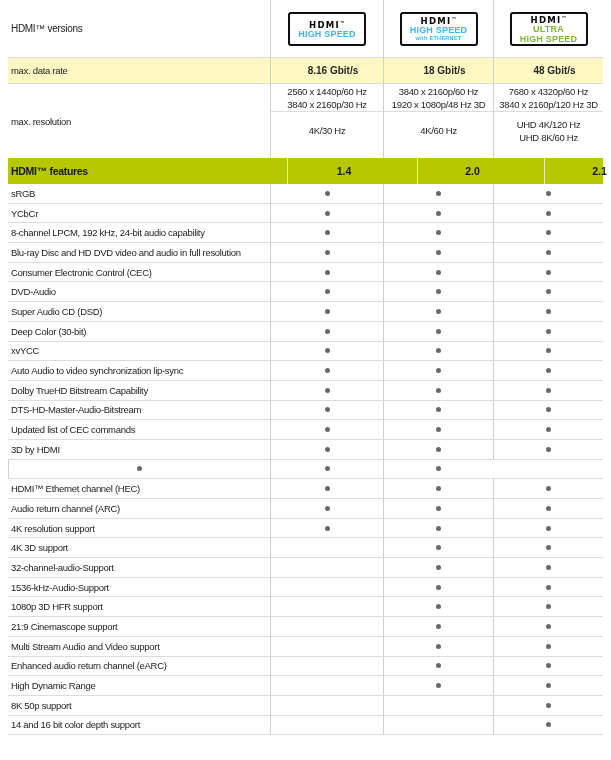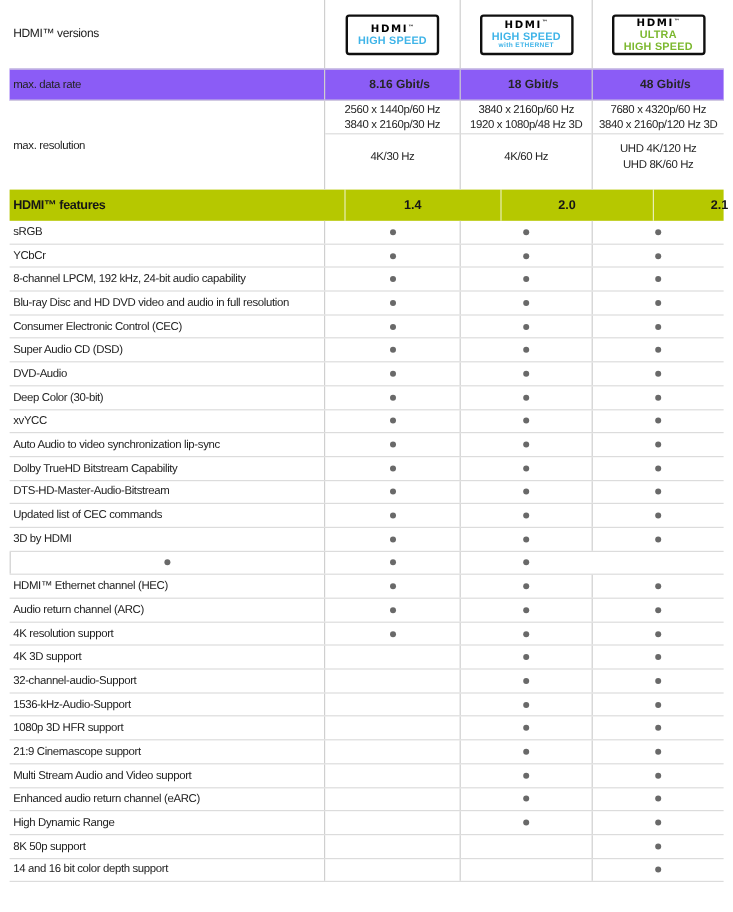--- a/index.html
+++ b/index.html
@@ -19,21 +19,21 @@
   .r-head .lbl-cell { font-size:10px; }
   .badge { width:78px; height:34px; border:2px solid #0f0f0f; border-radius:3px; background:#fff;
            display:flex; flex-direction:column; align-items:center; justify-content:center; line-height:1; }
   .badge-logo { font-family:"DejaVu Sans", sans-serif; font-weight:700; font-size:8.5px;
                 letter-spacing:1.3px; color:#000; line-height:8px; }
   .badge-logo .tm { font-size:5px; letter-spacing:0; vertical-align:3px; }
   .badge-line { font-weight:700; font-size:9px; line-height:10px; letter-spacing:0.2px; }
   .badge-line.small { font-size:5.5px; line-height:6.5px; letter-spacing:0.3px; }
 
   
-  .r-rate { height:27px; background:#8b5cf6; border-top:1px solid #dcdcdc; border-bottom:1px solid #dcdcdc; }
+  .r-rate { height:27px; background:#fef9c3; border-top:1px solid #dcdcdc; border-bottom:1px solid #dcdcdc; }
   .r-rate .val-cell { font-size:10px; font-weight:700;padding-left:12px; }
 
   
   .r-res { height:74px; }
   .res-col { display:flex; flex-direction:column; border-left:1px solid #cfcfcf; }
   .res-sub1 { height:28px; border-bottom:1px solid #dcdcdc; display:flex; flex-direction:column;
               align-items:center; justify-content:center; }
   .res-sub2 { height:37px; display:flex; flex-direction:column; align-items:center; justify-content:center; }
   .res-line { font-size:9.5px; line-height:13px; letter-spacing:-0.3px; white-space:nowrap; text-align:center; }
 
@@ -180,33 +180,33 @@
             <span class="dot" style="background: rgb(105, 105, 105);"></span>
           </div>
           <div class="val-cell">
             <span class="dot" style="background: rgb(105, 105, 105);"></span>
           </div>
           <div class="val-cell">
             <span class="dot" style="background: rgb(105, 105, 105);"></span>
           </div>
         </div>
         <div class="feat-row">
+          <div class="lbl-cell">DVD-Audio</div>
+          <div class="val-cell">
+            <span class="dot" style="background: rgb(105, 105, 105);"></span>
+          </div>
+          <div class="val-cell">
+            <span class="dot" style="background: rgb(105, 105, 105);"></span>
+          </div>
+          <div class="val-cell">
+            <span class="dot" style="background: rgb(105, 105, 105);"></span>
+          </div>
+        </div>
+        <div class="feat-row">
           <div class="lbl-cell">Super Audio CD (DSD)</div>
-          <div class="val-cell">
-            <span class="dot" style="background: rgb(105, 105, 105);"></span>
-          </div>
-          <div class="val-cell">
-            <span class="dot" style="background: rgb(105, 105, 105);"></span>
-          </div>
-          <div class="val-cell">
-            <span class="dot" style="background: rgb(105, 105, 105);"></span>
-          </div>
-        </div>
-        <div class="feat-row">
-          <div class="lbl-cell">DVD-Audio</div>
           <div class="val-cell">
             <span class="dot" style="background: rgb(105, 105, 105);"></span>
           </div>
           <div class="val-cell">
             <span class="dot" style="background: rgb(105, 105, 105);"></span>
           </div>
           <div class="val-cell">
             <span class="dot" style="background: rgb(105, 105, 105);"></span>
           </div>
         </div>

